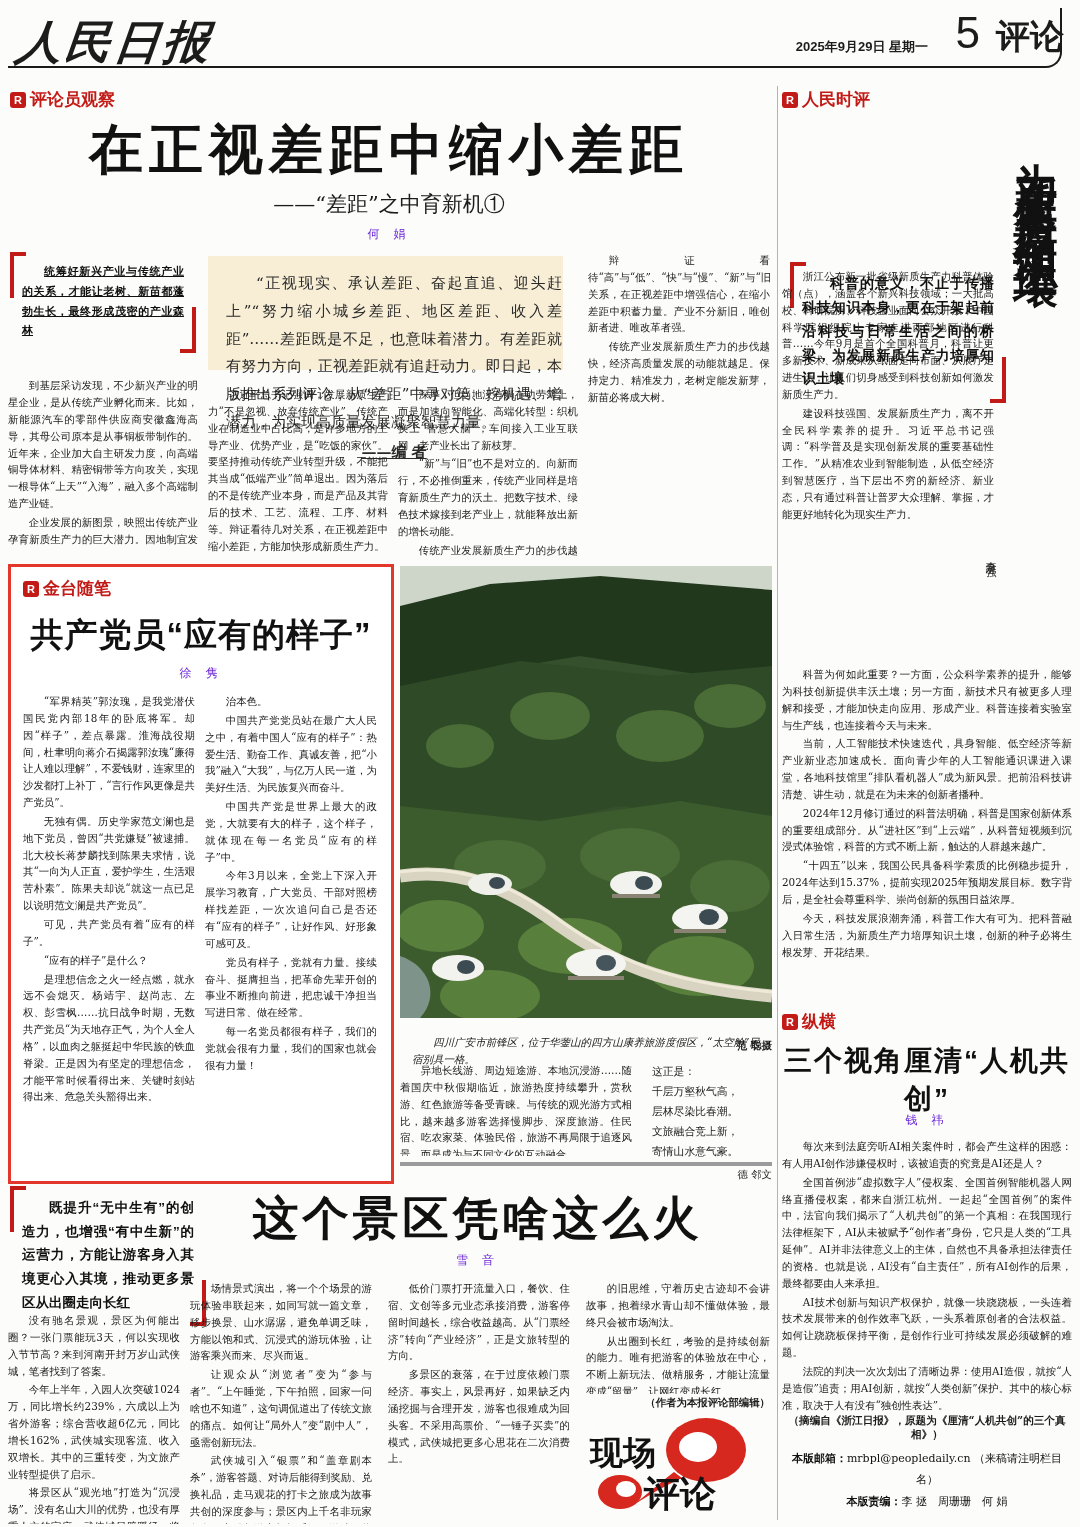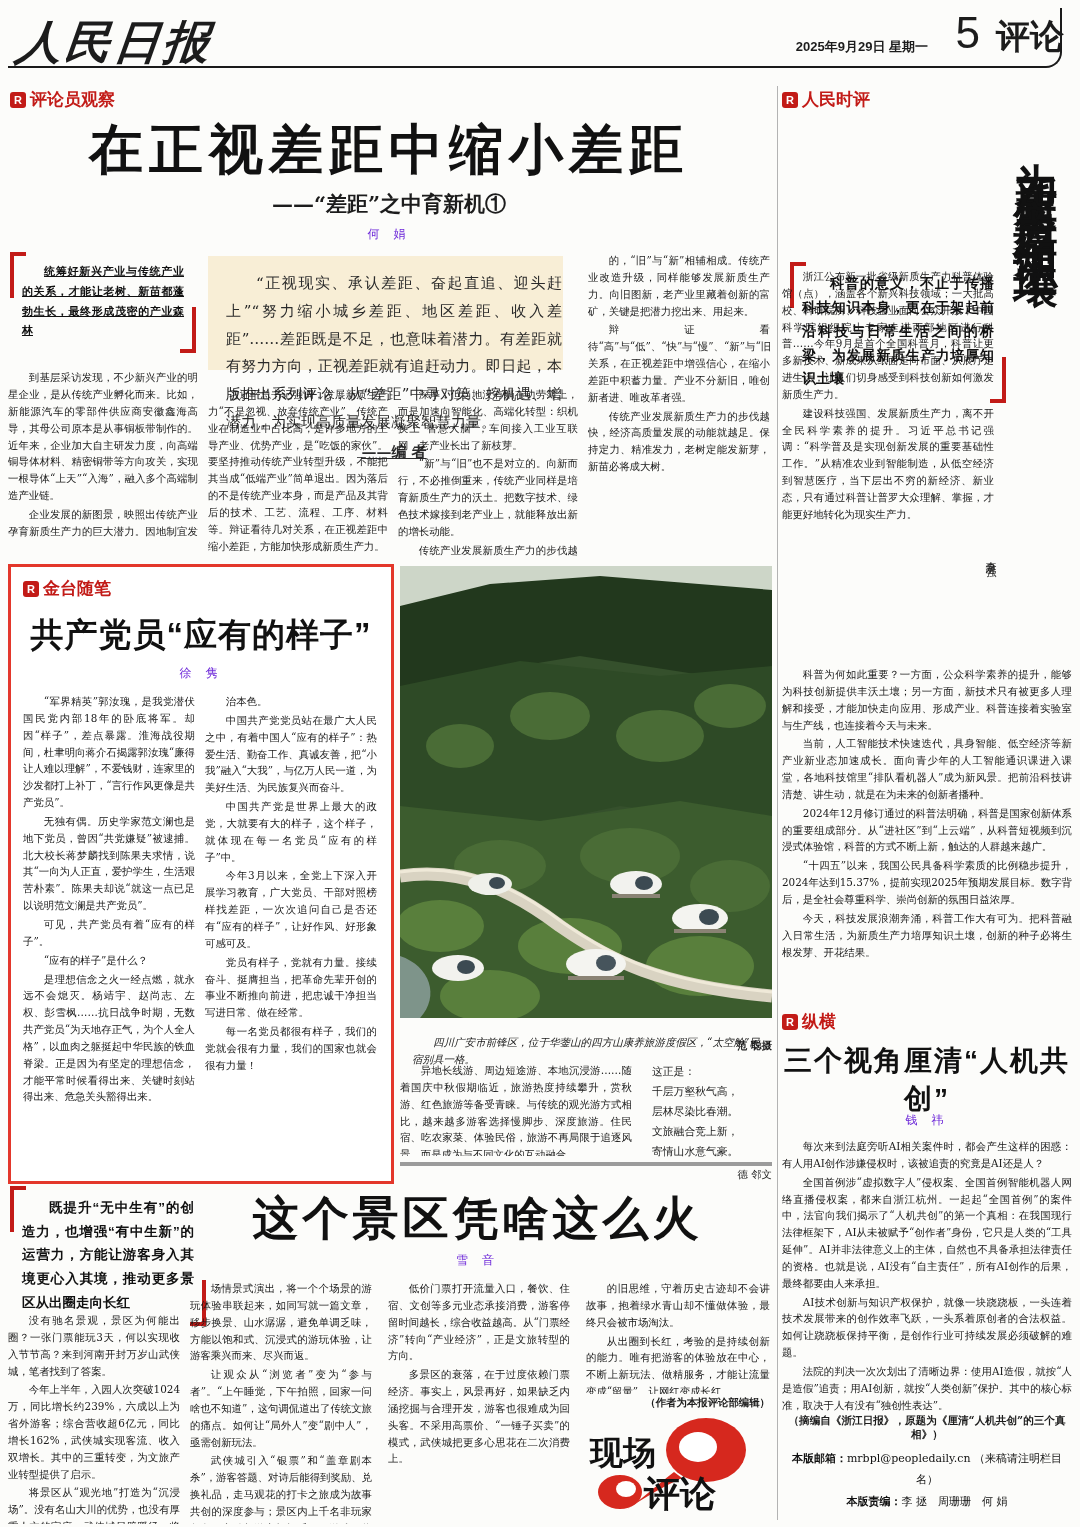--- a/index.html
+++ b/index.html
@@ -62,49 +62,48 @@
   <div class="abs" id="page-num">5</div>
   <div class="abs" id="page-name">评论</div>
 
   <div class="abs vrule" style="left:777px;top:86px;height:1434px;"></div>
 
   <div class="abs sec-label" style="left:10px;top:88px;">
     <span class="r-icon">R</span>
     <span>评论员观察</span>
   </div>
   <div class="abs headline" style="left:8px;top:114px;width:762px;font-size:54px;letter-spacing:6px;">在正视差距中缩小差距</div>
-  <div class="abs center" style="left:8px;top:190px;width:762px;font-size:21px;font-weight:bold;">——“差距”之中育新机①</div>
+  <div class="abs center" style="left:8px;top:190px;width:762px;font-size:21px;font-weight:normal;">——“差距”之中育新机①</div>
   <div class="abs byline" style="left:8px;top:226px;width:762px;">何  娟</div>
 
   <div class="abs" style="left:8px;top:250px;width:190px;height:308px;">
     <div class="pullquote" style="font-size:11px;line-height:1.8;text-decoration:underline;">
       <span class="q-text">统筹好新兴产业与传统产业的关系，才能让老树、新苗都蓬勃生长，最终形成茂密的产业森林</span>
     </div>
-    <div class="body-col" style="height:168px;margin-top:14px;">
+    <div class="body-col" style="height:168px;margin-top:22px;">
         <p>到基层采访发现，不少新兴产业的明星企业，是从传统产业孵化而来。比如，新能源汽车的零部件供应商安徽鑫海高导，其母公司原本是从事铜板带制作的。近年来，企业加大自主研发力度，向高端铜导体材料、精密铜带等方向攻关，实现一根导体“上天”“入海”，融入多个高端制造产业链。</p>
         <p>企业发展的新图景，映照出传统产业孕育新质生产力的巨大潜力。因地制宜发展新质生产力是一个宏大系统工程，涉及广阔产业领域、广泛经营主体。统筹好新兴产业与传统产业的关系，才能让老树、新苗都蓬勃生长，最终形成茂密的产业森林。</p>
       </div>
   </div>
 
   <div class="abs" id="editor-box" style="left:208px;top:256px;width:336px;height:92px;">
     <div class="note">“正视现实、承认差距、奋起直追、迎头赶上”“努力缩小城乡差距、地区差距、收入差距”……差距既是不足，也意味着潜力。有差距就有努力方向，正视差距就有追赶动力。即日起，本版推出系列评论，从“差距”中寻对策、挖机遇、增潜力，为实现高质量发展凝聚智慧力量。</div>
     <div id="editor-sig">——编  者</div>
   </div>
 
   <div class="abs body-col" style="left:208px;top:386px;width:180px;height:172px;">
       <p>习近平总书记强调，发展新质生产力“不是忽视、放弃传统产业”。传统产业在制造业中占比高，是许多地方的主导产业、优势产业，是“吃饭的家伙”。要坚持推动传统产业转型升级，不能把其当成“低端产业”简单退出。因为落后的不是传统产业本身，而是产品及其背后的技术、工艺、流程、工序、材料等。辩证看待几对关系，在正视差距中缩小差距，方能加快形成新质生产力。</p>
       <p>“高”与“低”不是绝对的，加速升级就能实现产业链的跃升。推动低端产业高端化，就要通过创新提高全要素生产率，增加附加值、降低资源消耗，且创新赋能越早发力就越主动。浙江宁波纺织服装产业积淀</p>
     </div>
   <div class="abs body-col" style="left:398px;top:386px;width:180px;height:172px;">
       <p>深厚，但当地没有躺在功劳簿上，而是加速向智能化、高端化转型：织机换上“智慧大脑”，车间接入工业互联网，老产业长出了新枝芽。</p>
       <p>“新”与“旧”也不是对立的。向新而行，不必推倒重来，传统产业同样是培育新质生产力的沃土。把数字技术、绿色技术嫁接到老产业上，就能释放出新的增长动能。</p>
       <p>传统产业发展新质生产力的步伐越坚实，高质量发展的根基就越稳固。正视差距、缩小差距，方能把潜力变成实实在在的竞争力。</p>
     </div>
   <div class="abs body-col" style="left:588px;top:252px;width:182px;height:306px;">
-      <p>的，“旧”与“新”相辅相成。传统产业改造升级，同样能够发展新质生产力。向旧图新，老产业里藏着创新的富矿，关键是把潜力挖出来、用起来。</p>
       <p>辩证看待“高”与“低”、“快”与“慢”、“新”与“旧”的关系，在正视差距中增强信心，在缩小差距中积蓄力量。产业不分新旧，唯创新者进、唯改革者强。</p>
       <p>传统产业发展新质生产力的步伐越快，经济高质量发展的动能就越足。保持定力、精准发力，老树定能发新芽，新苗必将成大树。</p>
     </div>
 
   <div class="abs" id="jintai-box">
     <div class="sec-label" style="position:absolute;left:12px;top:10px;">
       <span class="r-icon">R</span>
       <span>金台随笔</span>
     </div>
     <div class="headline" style="position:absolute;left:0;top:46px;width:100%;font-size:33px;letter-spacing:1px;">共产党员“应有的样子”</div>

